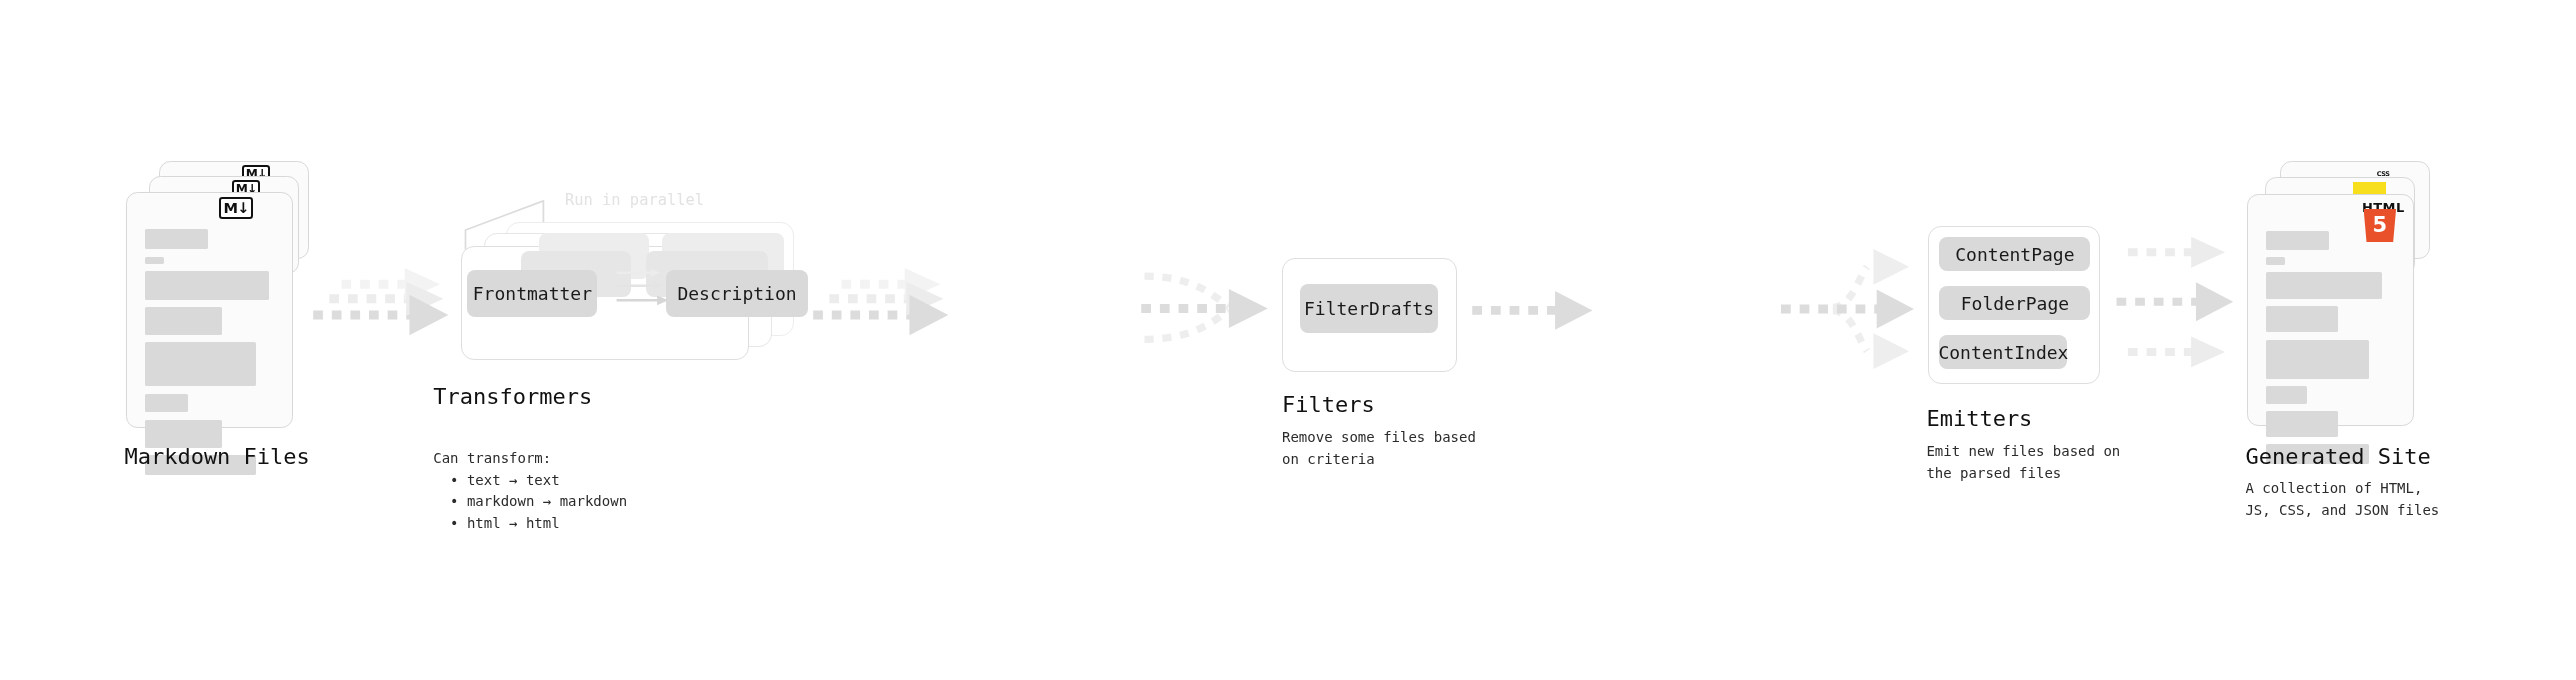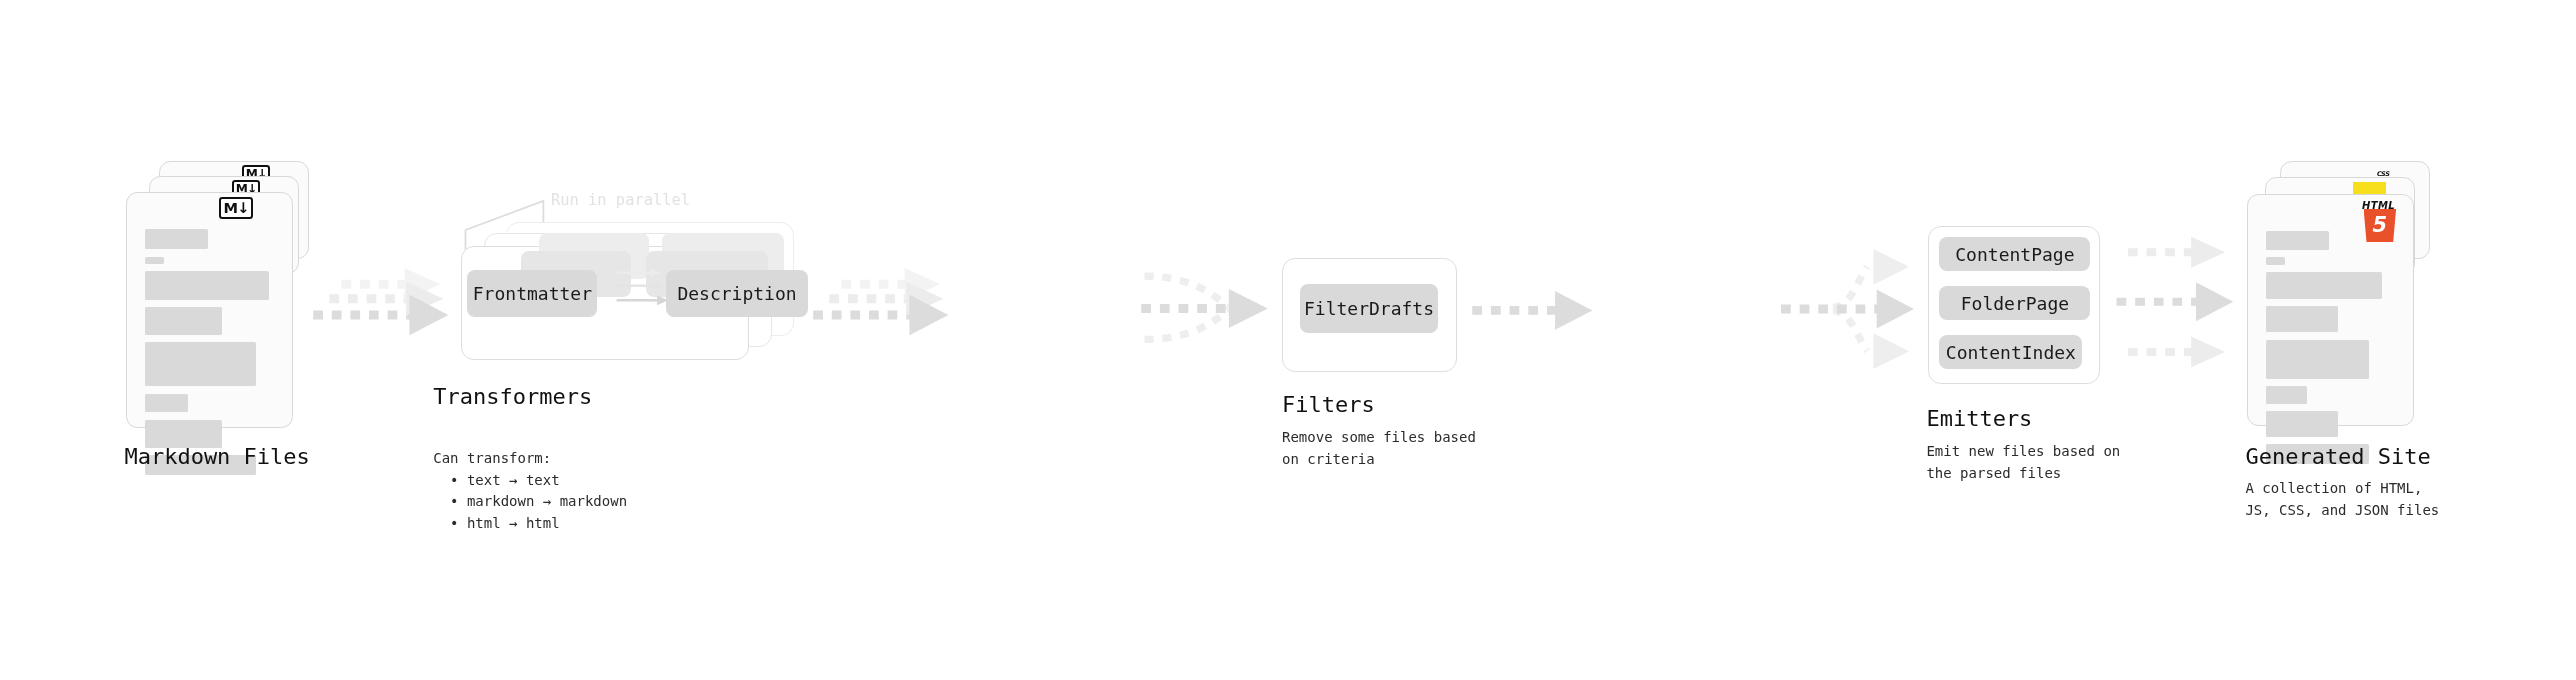--- a/index.html
+++ b/index.html
@@ -46,21 +46,21 @@
     font-family:"DejaVu Sans","Liberation Sans",sans-serif;
     font-weight:700;font-size:14.6px;line-height:1;color:#111;
     letter-spacing:-0.8px;
     box-sizing:border-box;
   }
   .md-logo.small{width:28px;height:18px;border-width:2.4px;font-size:12.2px;}
   .html5-logo{width:36px;height:42px;position:relative;}
   .html5-word{
     position:absolute;top:0;left:0;width:36px;text-align:left;
     font-family:"DejaVu Sans","Liberation Sans",sans-serif;
-    font-weight:700;font-size:10px;letter-spacing:0.4px;color:#111;
+    font-weight:700;font-size:13px;letter-spacing:0.4px;color:#111;
   }
   .html5-shield{
     position:absolute;top:9px;left:1.6px;width:32.5px;height:33px;
     background:#e8512a;
     clip-path:polygon(0% 0%,100% 0%,91% 100%,50% 112%,9% 100%);
   }
   .html5-shield::after{
     content:"5";
     position:absolute;left:0;right:0;top:5.7px;text-align:center;
     font-family:"DejaVu Sans","Liberation Sans",sans-serif;
@@ -153,21 +153,21 @@
     <polygon points="118,0 162,20 118,40" fill="#f3f3f3"></polygon>
     <polygon points="120,17 166,38 120,59" fill="#ececec"></polygon>
     <polygon points="124,33 172,58 124,83" fill="#dcdcdc"></polygon>
   </svg>
 
   <div class="node" style="left:443px;top:191px;">
 
     <svg class="arrow-svg" style="left:16.3px;top:0px;width:211px;height:61px;" viewBox="0 0 260 75">
       <path d="M8 72 L8 48 L104 12 L104 42" stroke="#dcdcdc" stroke-width="2.2" fill="none" stroke-linejoin="round"></path>
     </svg>
-    <div class="ghost-label" style="left:108px;top:0px;">Run in parallel</div>
+    <div class="ghost-label" style="left:122px;top:0px;">Run in parallel</div>
 
     <div class="proc-box" style="left:63px;top:31px;width:288px;height:114px;border-color:#ededed;"></div>
     <div class="proc-box" style="left:41px;top:42px;width:288px;height:114px;border-color:#e6e6e6;"></div>
     <div class="proc-box" style="left:18px;top:55px;width:288px;height:114px;border-color:#dedede;">
     </div>
 
     <div class="pill" style="left:96px;top:42px;width:110px;height:46px;background:#ededed;color:transparent;"></div>
     <div class="pill" style="left:219px;top:42px;width:122px;height:46px;background:#ededed;color:transparent;"></div>
     <div class="pill" style="left:78px;top:60px;width:110px;height:46px;background:#e6e6e6;color:transparent;"></div>
     <div class="pill" style="left:203px;top:60px;width:122px;height:46px;background:#e6e6e6;color:transparent;"></div>
@@ -240,41 +240,41 @@
   </svg>
 
   <div class="node" style="left:1928px;top:226px;">
     <div class="proc-box" style="left:0px;top:0px;width:172px;height:158px;"></div>
     <div class="pill" style="left:11.4px;top:11.4px;width:151px;height:34px;">
       <span>ContentPage</span>
     </div>
     <div class="pill" style="left:11.4px;top:60px;width:151px;height:34px;">
       <span>FolderPage</span>
     </div>
-    <div class="pill" style="left:11.4px;top:109px;width:143px;height:34px;justify-content:center;">
+    <div class="pill" style="left:11.4px;top:109px;width:128px;height:34px;justify-content:center;">
       <span>ContentIndex</span>
     </div>
     <div class="title" style="left:-1.6px;top:180px;">Emitters</div>
     <div class="sub" style="left:-1.6px;top:215px;"><span>Emit new files based on
 the parsed files</span></div>
   </div>
 
   <svg class="arrow-svg" style="left:2110px;top:232px;width:146px;height:154px;" viewBox="0 0 180 190">
     <g stroke-dasharray="12 11" stroke-width="10" fill="none">
       <line x1="22" y1="25" x2="106" y2="25" stroke="#ececec"></line>
       <line x1="8" y1="86" x2="114" y2="86" stroke="#dcdcdc"></line>
       <line x1="22" y1="148" x2="106" y2="148" stroke="#ececec"></line>
     </g>
     <polygon points="100,6   142,25  100,44" fill="#ececec"></polygon>
     <polygon points="106,62  152,86  106,110" fill="#dcdcdc"></polygon>
     <polygon points="100,129 142,148 100,167" fill="#ececec"></polygon>
   </svg>
 
   <div class="node" style="left:2247px;top:161px;">
-    <div class="doc-stack" style="width:195px;height:268px;font-style:italic;">
+    <div class="doc-stack" style="width:195px;height:268px;">
       <div class="doc-card" style="left:32.5px;top:0px;width:150px;height:98px;"></div>
       <div class="badge" style="left:124px;top:9.8px;">
         <div class="css-logo">
           <span class="css-word">CSS</span>
           <span class="css-rule"></span>
         </div>
       </div>
       <div class="doc-card" style="left:18px;top:16.3px;width:150px;height:98px;"></div>
       <div class="badge" style="left:106px;top:21px;">
         <div class="js-logo"></div>

